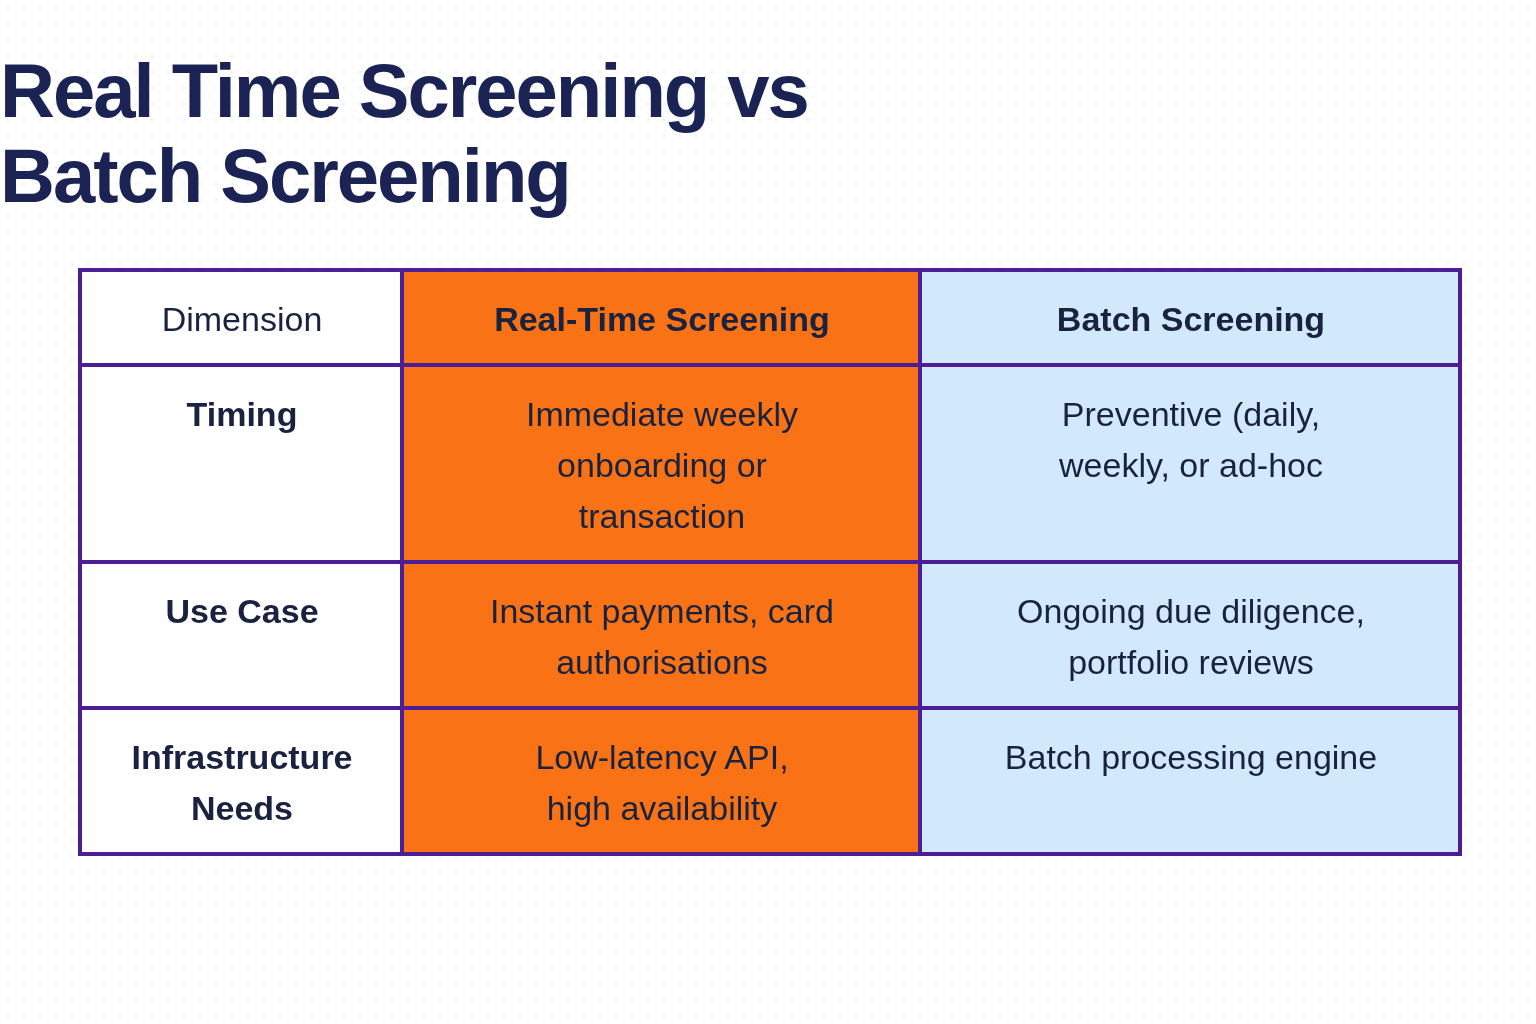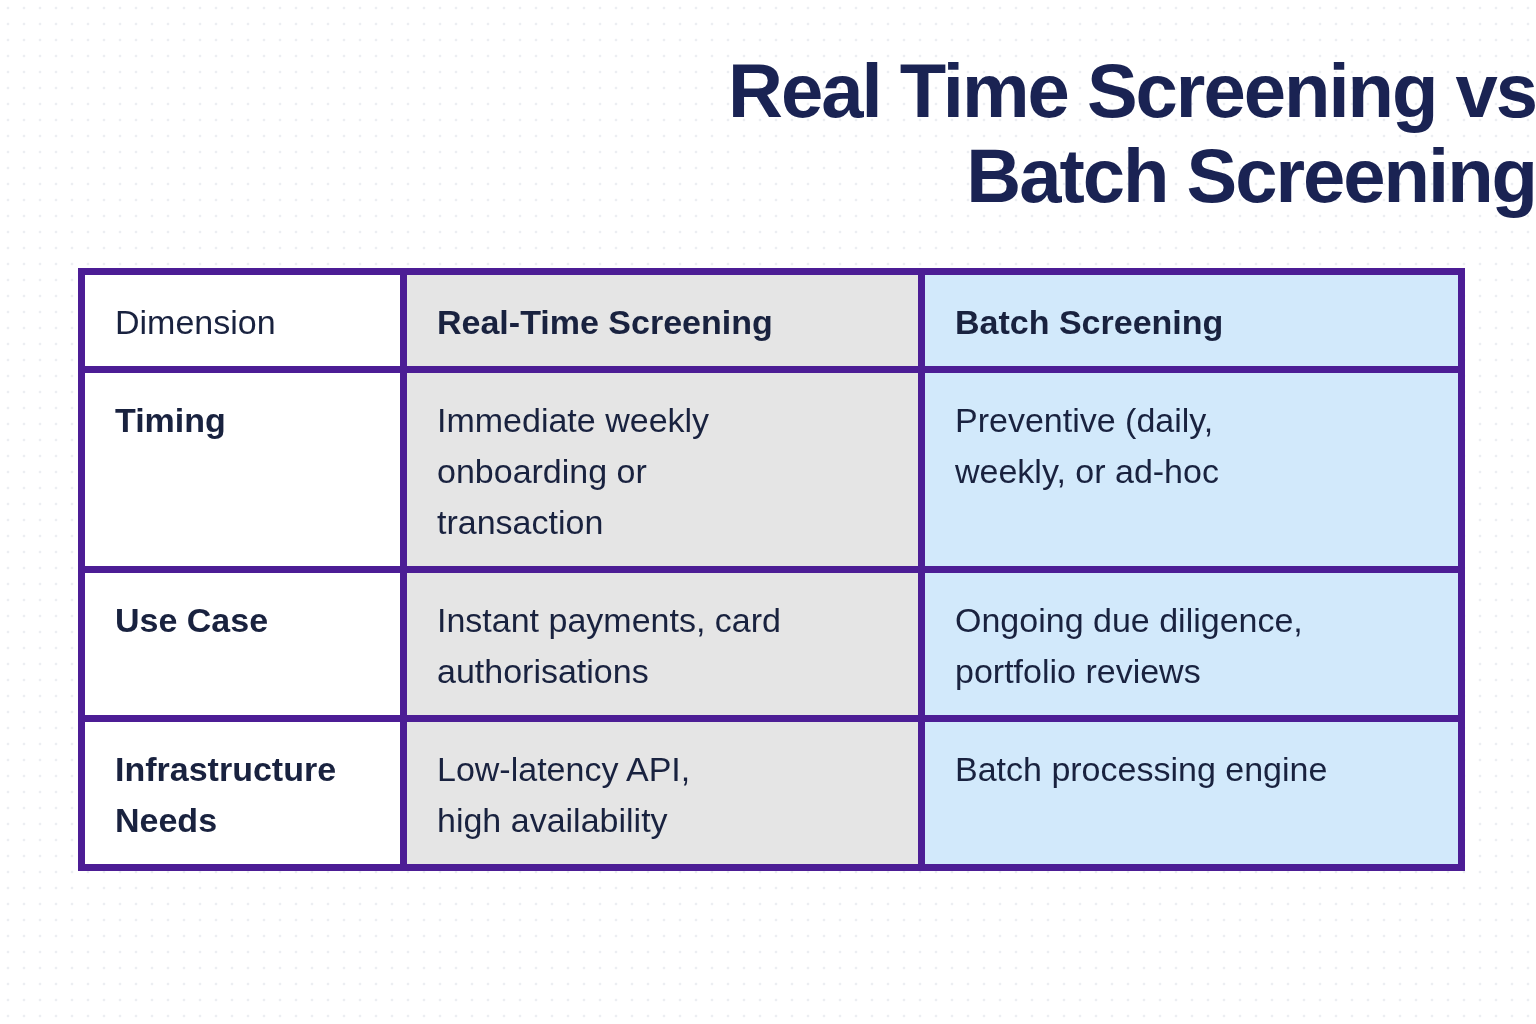--- a/index.html
+++ b/index.html
@@ -11,21 +11,21 @@
     background-size: 16px 16px;
     color: #19223f;
     overflow: hidden;
     position: relative;
   }
   .title-wrap {
     position: absolute;
     top: 48px;
     left: 0;
     width: 1536px;
-    text-align: right;
+    text-align: left;
     color: #1a2353;
     font-weight: bold;
     font-size: 76px;
     line-height: 1.12;
     letter-spacing: -2px;
   }
   .title-line { display: block; }
   .table-wrap {
     position: absolute;
     left: 78px;
@@ -36,36 +36,36 @@
     width: 1380px;
     border-collapse: collapse;
     table-layout: fixed;
     font-size: 34px;
     color: #19223f;
   }
   table.compare col.c-dim { width: 322px; }
   table.compare col.c-rt  { width: 518px; }
   table.compare col.c-bt  { width: 540px; }
   table.compare th, table.compare td {
-    border: 7px solid #4c1d95;
+    border: 4px solid #4c1d95;
     vertical-align: top;
-    text-align: left;
+    text-align: center;
     padding: 22px 28px 18px 30px;
     line-height: 1.5;
     white-space: pre-line;
     overflow: hidden;
   }
   tr.hdr       { height: 82px;  }
   tr.r-timing  { height: 185px; margin-top: 31px; }
   tr.r-usecase { height: 131px; }
   tr.r-reg     { height: 83px;  }
   tr.r-infra   { height: 136px; }
   tr.r-alert   { height: 73px;  }
   .cell-dim   { background: #ffffff; }
-  .cell-green { background: #e5e5e5; }
+  .cell-green { background: #f97316; }
   .cell-blue  { background: #d2e9fb; }
   th.cell-dim { font-weight: normal; }
   th.cell-green, th.cell-blue { font-weight: bold; }
   td.row-label { font-weight: bold; }
   td { font-weight: normal; }
 </style>
 </head>
 <body>
 
 <h1 class="title-wrap">

